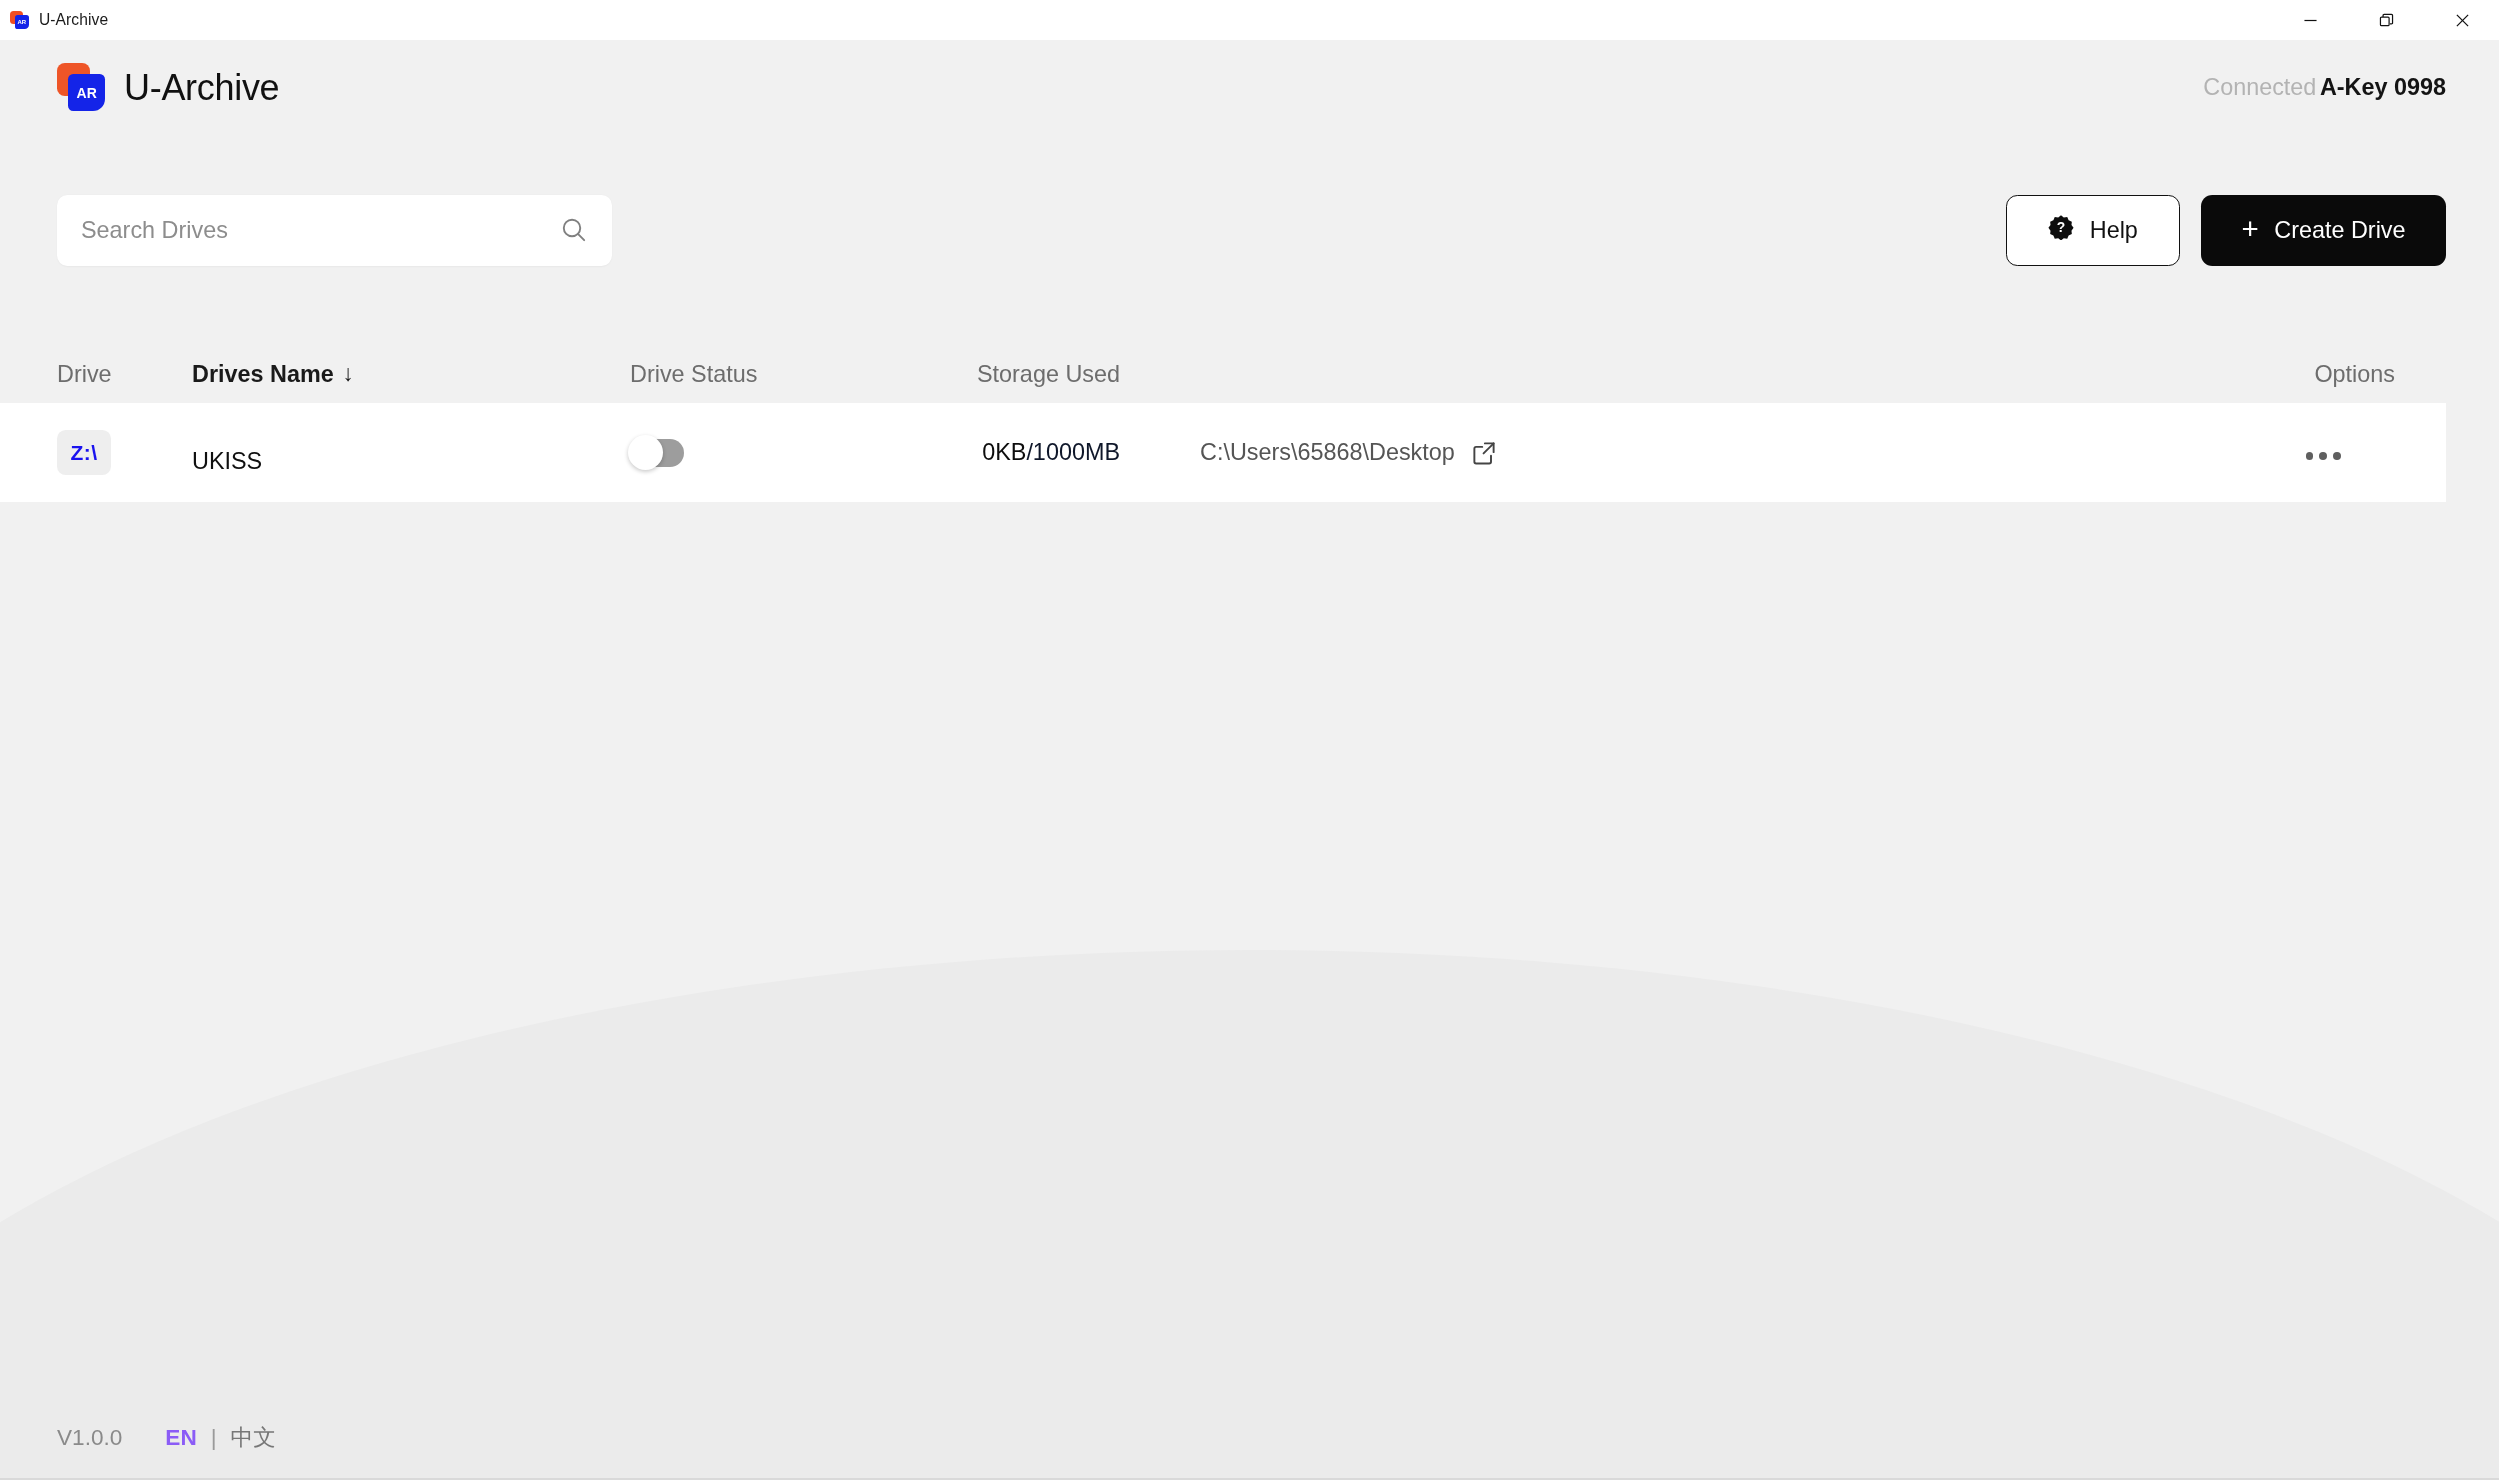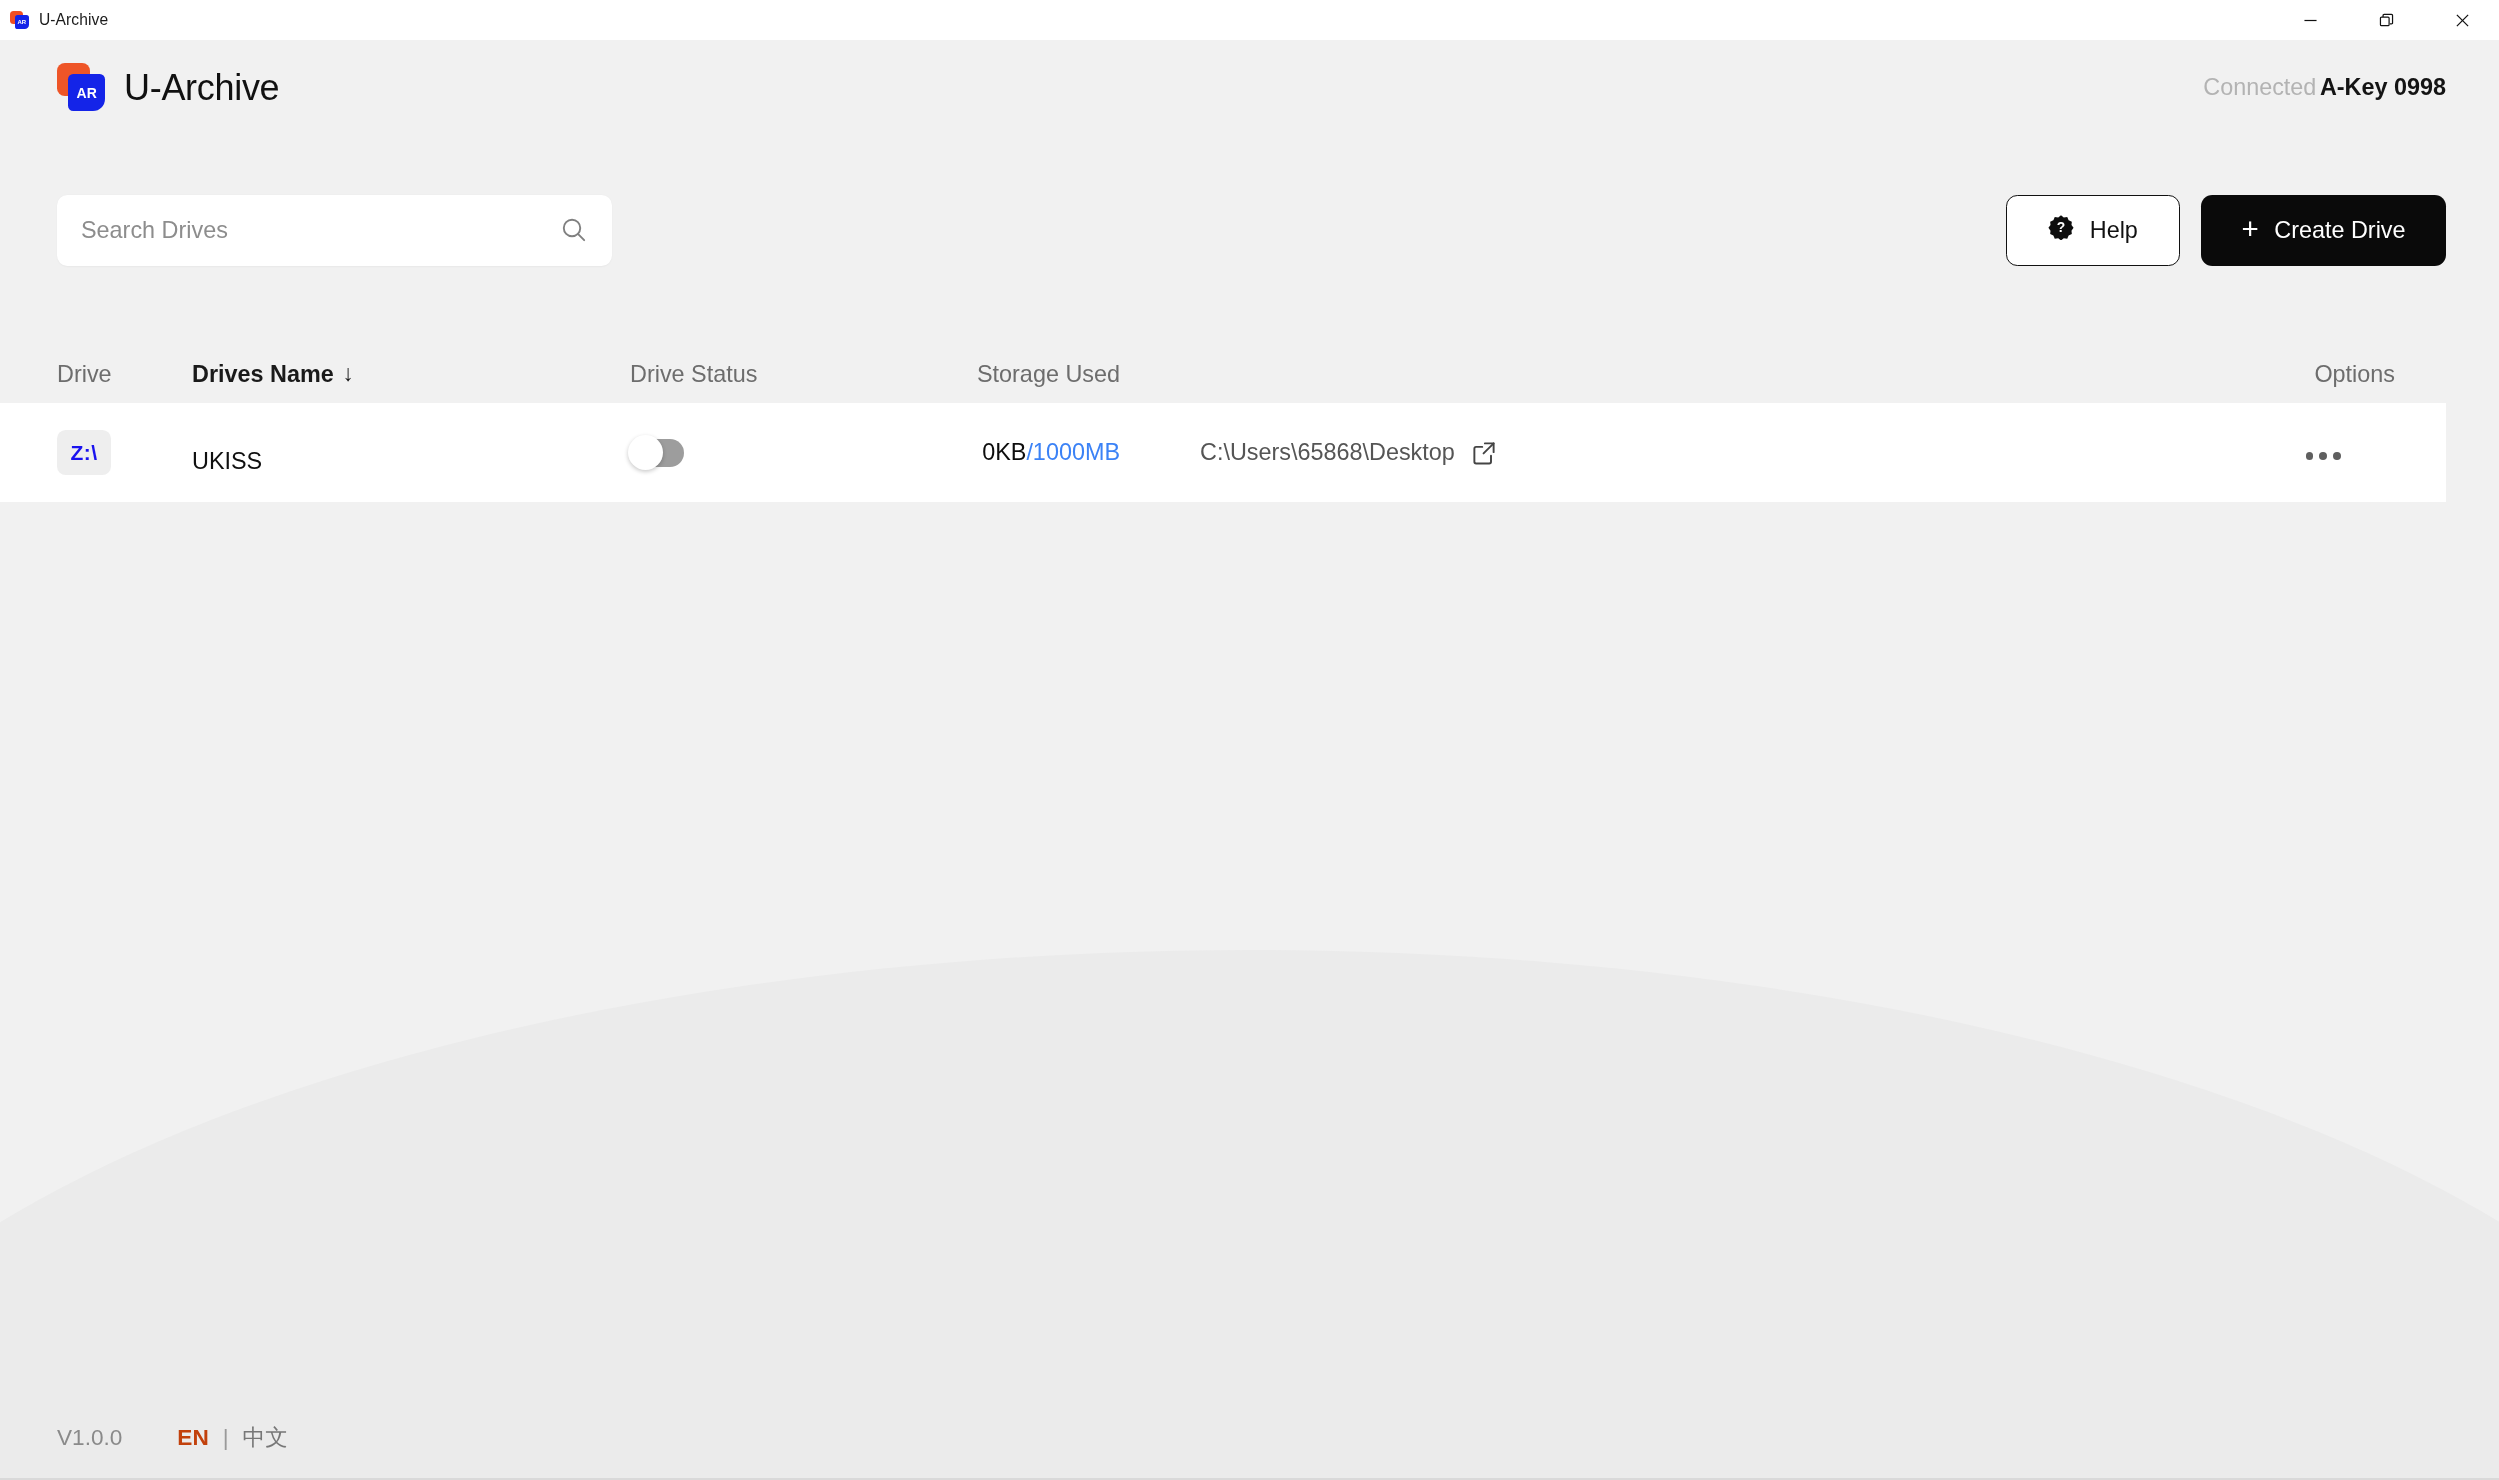--- a/index.html
+++ b/index.html
@@ -294,21 +294,21 @@
   .toggle .knob {
     position: absolute;
     left: -1.7px; top: -3.5px;
     width: 35px; height: 35px;
     background: #ffffff;
     border-radius: 50%;
     box-shadow: 0 1.7px 4.3px rgba(0,0,0,0.22);
   }
 
   .storage-used { color: #0d0d0d; }
-  .storage-total { color: #3b82f6; text-align: center; }
+  .storage-total { color: #0f172a; text-align: center; }
 
   .location-cell {
     display: flex;
     align-items: flex-start;
     gap: 15px;
     color: #555555;
   }
   .ext-link-icon {
     display: inline-flex;
     align-items: center;
@@ -338,21 +338,21 @@
     gap: 43px;
     font-size: 22.6px;
     z-index: 10;
   }
   .version { color: #8a8a8a; }
   .lang-group {
     display: flex;
     align-items: center;
     gap: 14px;
   }
-  .lang-active { color: #c2410c; font-weight: bold; margin-left: 12px; }
+  .lang-active { color: #8b5cf6; font-weight: bold; }
   .lang-sep { color: #9a9a9a; }
   .lang-alt { color: #777777; }
 
   
   .bottom-rule {
     position: absolute;
     left: 0; bottom: 0;
     width: 2500px;
     height: 3.5px;
     background: #d9d9d9;

